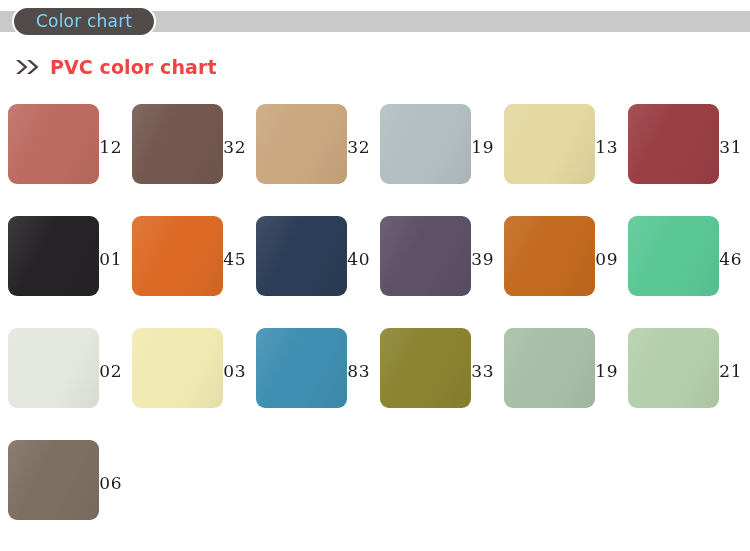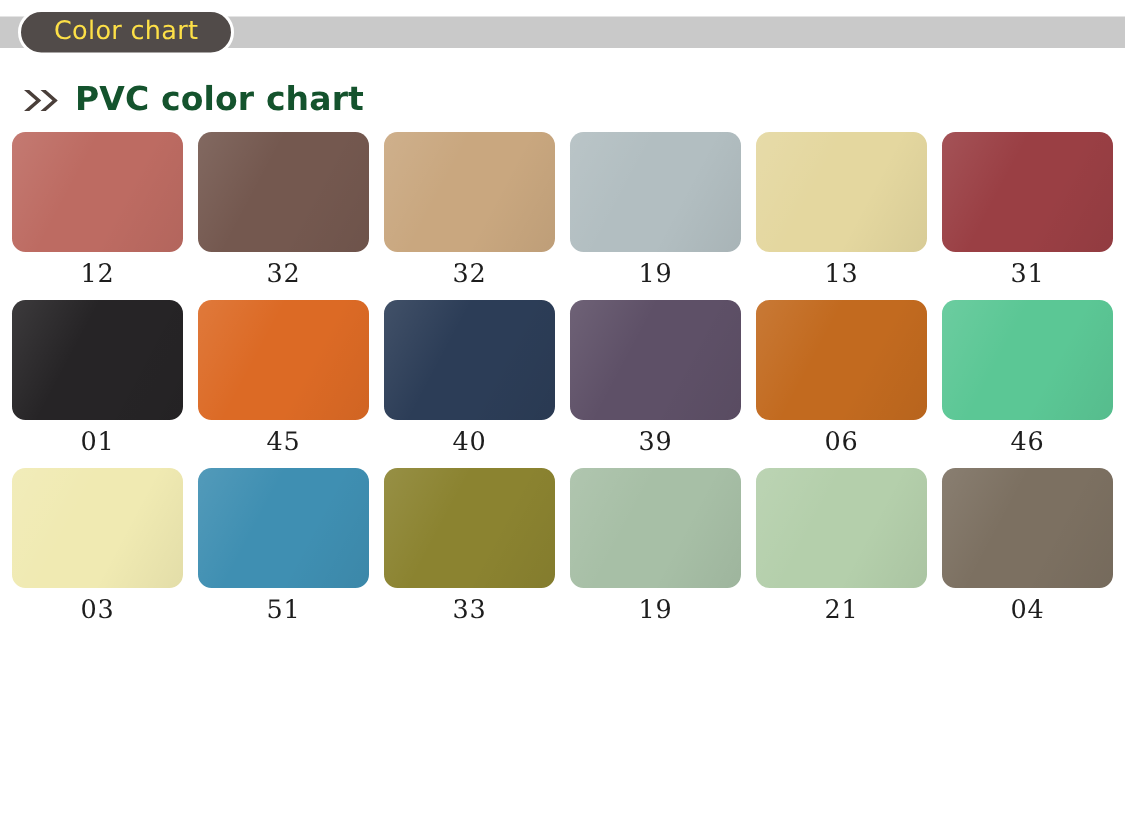--- a/index.html
+++ b/index.html
@@ -37,21 +37,21 @@
     border-radius: 16px;
     background: #514b49;
     border: 2px solid #ffffff;
     box-sizing: border-box;
     display: flex;
     align-items: center;
     justify-content: center;
     z-index: 3;
   }
   .header-tab-label {
-    color: #fde047;
+    color: #7dd3fc;
     font-size: 17px;
     font-family: "DejaVu Sans", sans-serif;
     font-weight: 400;
     letter-spacing: 0.2px;
     line-height: 1;
     white-space: nowrap;
   }
   .header-accent {
     position: absolute;
     left: 140px;
@@ -72,22 +72,22 @@
     align-items: center;
     gap: 9px;
     height: 26px;
   }
   .chevron-icon {
     display: block;
     width: 26px;
     height: 16px;
   }
   .section-title-text {
-    color: #14532d;
-    font-size: 22px;
+    color: #ef4444;
+    font-size: 19px;
     font-weight: bold;
     font-family: "DejaVu Sans", sans-serif;
     letter-spacing: 0.1px;
     line-height: 1;
     white-space: nowrap;
   }
 
   
   .swatch-grid {
     position: absolute;
@@ -96,21 +96,21 @@
     width: 736px;
     display: grid;
     grid-template-columns: repeat(6, 114px);
     column-gap: 10px;
     row-gap: 0;
   }
   .swatch-cell {
     width: 114px;
     height: 112px;
     display: flex;
-    flex-direction: column;
+    flex-direction: row;
     align-items: center;
   }
   .swatch-chip {
     width: 114px;
     height: 80px;
     border-radius: 9px;
     position: relative;
     overflow: hidden;
   }
   .swatch-chip::after {
@@ -189,43 +189,47 @@
     <div class="swatch-cell">
       <div class="swatch-chip" style="background-color: rgb(44, 61, 87);"></div>
       <div class="swatch-label">40</div>
     </div>
     <div class="swatch-cell">
       <div class="swatch-chip" style="background-color: rgb(94, 80, 103);"></div>
       <div class="swatch-label">39</div>
     </div>
     <div class="swatch-cell">
       <div class="swatch-chip" style="background-color: rgb(194, 106, 31);"></div>
-      <div class="swatch-label">06</div>
+      <div class="swatch-label">09</div>
     </div>
     <div class="swatch-cell">
       <div class="swatch-chip" style="background-color: rgb(91, 199, 149);"></div>
       <div class="swatch-label">46</div>
     </div>
     <div class="swatch-cell">
+      <div class="swatch-chip" style="background-color: rgb(227, 231, 221);"></div>
+      <div class="swatch-label">02</div>
+    </div>
+    <div class="swatch-cell">
       <div class="swatch-chip" style="background-color: rgb(240, 234, 178);"></div>
       <div class="swatch-label">03</div>
     </div>
     <div class="swatch-cell">
       <div class="swatch-chip" style="background-color: rgb(63, 143, 178);"></div>
-      <div class="swatch-label">51</div>
+      <div class="swatch-label">83</div>
     </div>
     <div class="swatch-cell">
       <div class="swatch-chip" style="background-color: rgb(139, 131, 48);"></div>
       <div class="swatch-label">33</div>
     </div>
     <div class="swatch-cell">
       <div class="swatch-chip" style="background-color: rgb(167, 191, 166);"></div>
       <div class="swatch-label">19</div>
     </div>
     <div class="swatch-cell">
       <div class="swatch-chip" style="background-color: rgb(180, 207, 171);"></div>
       <div class="swatch-label">21</div>
     </div>
     <div class="swatch-cell">
       <div class="swatch-chip" style="background-color: rgb(124, 112, 97);"></div>
-      <div class="swatch-label">04</div>
+      <div class="swatch-label">06</div>
     </div>
   </div>
 
 </body></html>

